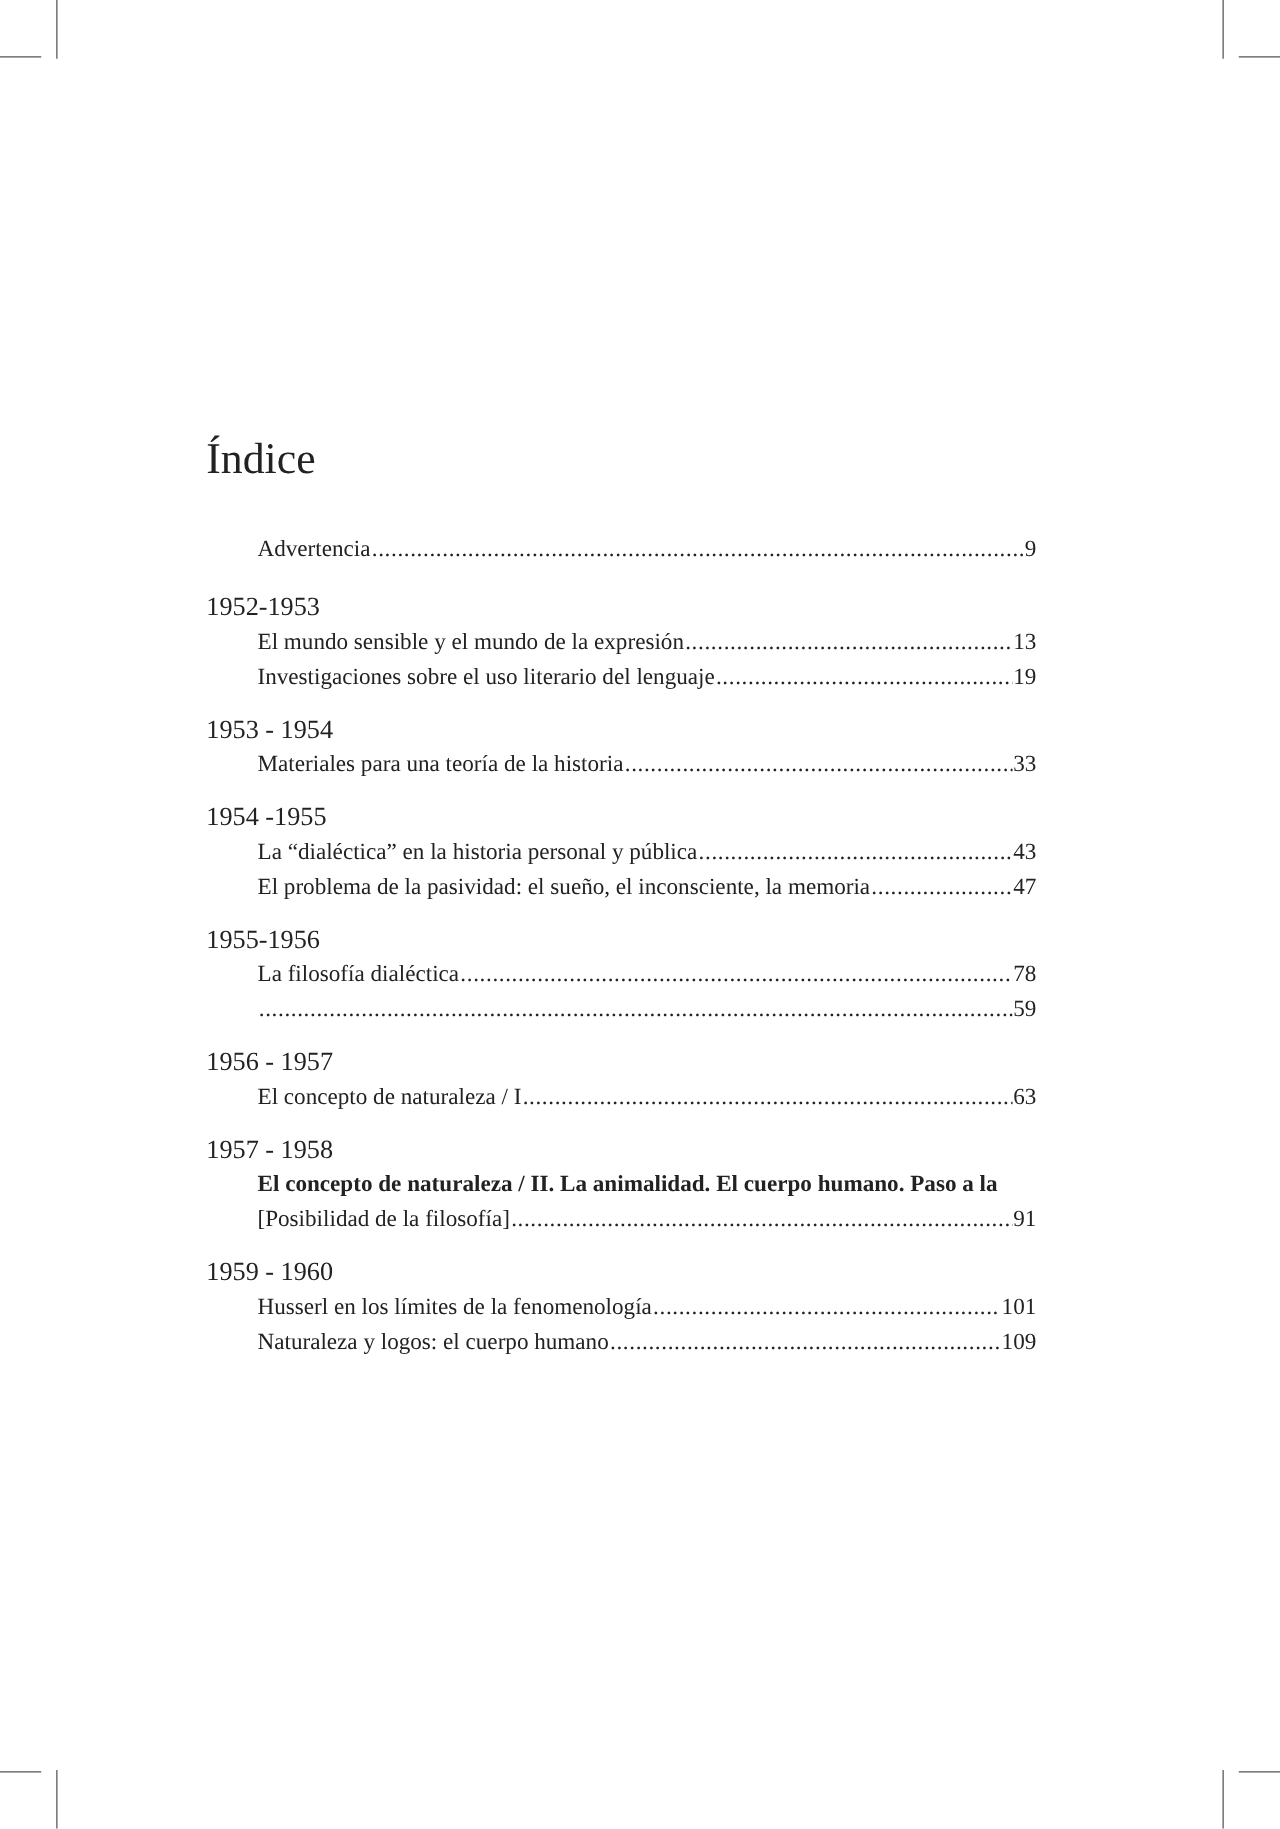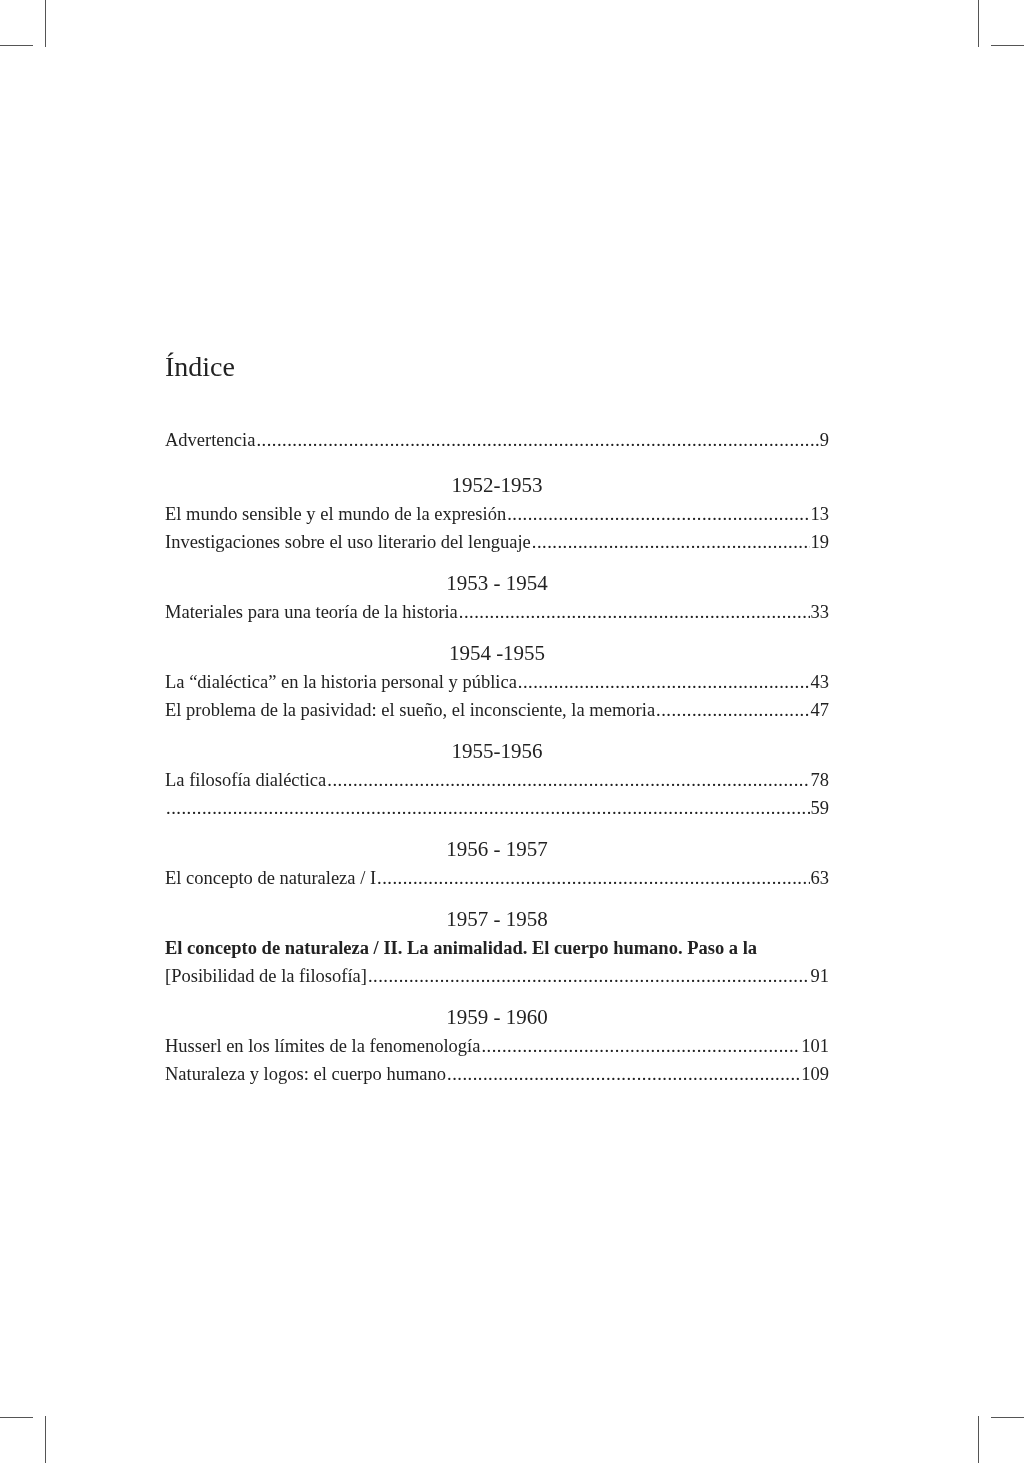--- a/index.html
+++ b/index.html
@@ -1,28 +1,28 @@
 <!DOCTYPE html>
 <html><head>
 <meta charset="utf-8">
 <style>
   html, body { margin:0; padding:0; }
   body { width:1024px; height:1463px; background:#ffffff; position:relative; overflow:hidden;
          font-family:"Liberation Serif","DejaVu Serif",serif; color:#222; }
   .crop { position:absolute; background:#555; }
   .toc { position:absolute; left:165px; top:340px; width:664px; }
-  .title { font-size:28px; font-weight:normal; margin:0; height:54px; line-height:54px; }
-  .entry { display:flex; align-items:baseline; font-size:18.5px; line-height:28px; height:28px; white-space:nowrap; overflow:hidden; }
+  .title { font-size:35px; font-weight:normal; margin:0; height:54px; line-height:54px; }
+  .entry { display:flex; align-items:baseline; font-size:18.5px; line-height:28px; height:28px; white-space:nowrap; overflow:hidden;margin-left:41px; }
   .entry .label { flex:0 0 auto; }
   .entry .dots { flex:1 1 auto; overflow:hidden; margin:0 1px; }
   .entry .dots::before { content:"........................................................................................................................................................................................................................................"; letter-spacing:0.5px; }
   .entry .page { flex:0 0 auto; }
   .entry.cont { padding-left:30px; }
   .entry.wrapline { display:block;font-weight:bold; }
-  .section-head { text-align:center; font-size:21px; line-height:30px; height:30px; margin-top:12px; }
+  .section-head { text-align:left; font-size:21px; line-height:30px; height:30px; margin-top:12px; }
 </style>
 </head>
 <body>
 
 <div class="crop" style="left:45px;top:0;width:1px;height:47px;"></div>
 <div class="crop" style="left:0;top:45px;width:33px;height:1px;"></div>
 <div class="crop" style="left:978px;top:0;width:1px;height:47px;"></div>
 <div class="crop" style="left:991px;top:45px;width:33px;height:1px;"></div>
 <div class="crop" style="left:45px;top:1416px;width:1px;height:47px;"></div>
 <div class="crop" style="left:0;top:1417px;width:33px;height:1px;"></div>

